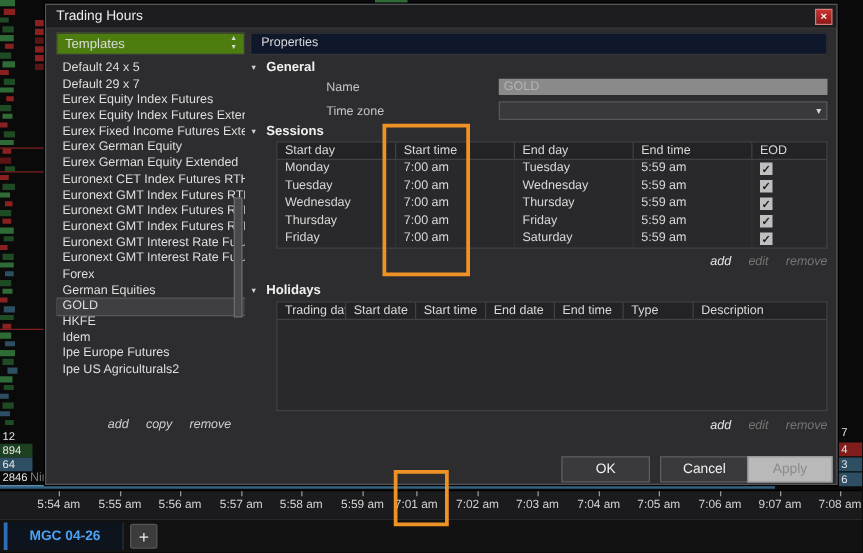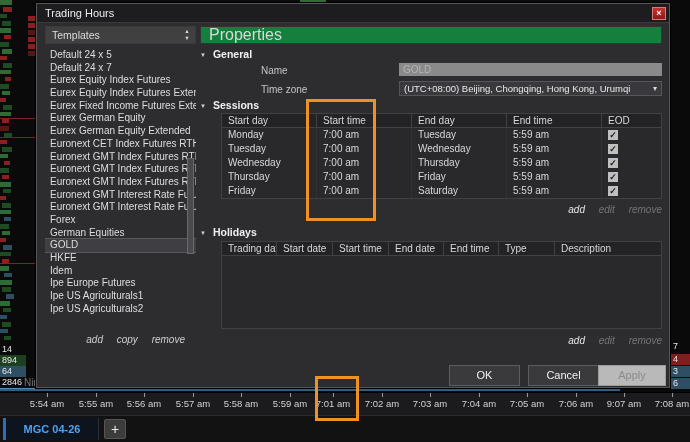--- a/index.html
+++ b/index.html
@@ -32,33 +32,33 @@
     color:#e8e8e8; font-size:14px; text-align:center; line-height:18px; }
 
   
   #dialog { position:absolute; left:36px; top:3px; width:634px; height:385px; background:#2d2d30; border:1px solid #565659; box-shadow:0 0 0 1px #000; }
   #dlg-titlebar { position:absolute; left:0; top:0; width:100%; height:19px; background:#1d1d20; border-bottom:1px solid #3a3a3d; }
   #dlg-title { position:absolute; left:8px; top:0; line-height:19px; font-size:11px; color:#ececec; }
   #dlg-close { position:absolute; right:3px; top:3px; width:14px; height:13px; background:linear-gradient(#c83232,#8e1818); border:1px solid #d87a7a;
     color:#fff; font-size:9px; font-weight:bold; text-align:center; line-height:11px; }
 
   
-  #tpl-header { position:absolute; left:8px; top:22px; width:151px; height:18px; background:#404040; border:1px solid #3a3a3d;
+  #tpl-header { position:absolute; left:8px; top:22px; width:151px; height:18px; background:#4d7c0f; border:1px solid #3a3a3d;
     font-size:10.5px; color:#dcdcdc; line-height:16px; padding-left:6px; }
   #tpl-spinner { position:absolute; right:3px; top:1px; width:10px; height:14px; color:#d8d8d8; font-size:5.5px; line-height:7px; text-align:center; }
   #tpl-list { position:absolute; left:8px; top:45px; width:151px; height:287px; overflow:hidden; }
   .tpl-item { height:12.7px; line-height:12.7px; font-size:10px; color:#dedede; padding-left:5px; white-space:nowrap; }
   .tpl-item.selected { background:#3f3f43; box-shadow:0 -1px 0 #58585c, 0 1px 0 #58585c; }
   #tpl-scroll-thumb { position:absolute; left:150px; top:154px; width:7px; height:96px; background:#4a4a4e; border:1px solid #6a6a6e; }
   #tpl-actions { position:absolute; left:8px; top:330px; width:140px; text-align:right; font-size:10px; font-style:italic; color:#cfcfcf; }
   #tpl-actions span { margin-left:11px; }
 
   
-  #props-header { position:absolute; left:163px; top:22px; width:462px; height:18px; background:#15803d; border:1px solid #333336;
-    font-size:16px; color:#d8d8d8; line-height:16px; padding-left:8px; }
+  #props-header { position:absolute; left:163px; top:22px; width:462px; height:18px; background:#0f172a; border:1px solid #333336;
+    font-size:10px; color:#d8d8d8; line-height:16px; padding-left:8px; }
   .sec-head { position:absolute; left:163px; font-size:10.5px; font-weight:bold; color:#f0f0f0; }
   .sec-arrow { display:inline-block; font-size:6px; color:#cfcfcf; vertical-align:1px; margin-right:7px; }
   .fld-label { position:absolute; left:184px; font-size:10px; color:#c4c4c4;padding-left:40px; }
   #name-input { position:absolute; left:362px; top:59px; width:263px; height:13px; background:#8a8a8a; border:none;
     color:#b4b4b4; font-size:10px; padding-left:4px; font-family:"Liberation Sans", sans-serif; }
   #tz-select { position:absolute; left:362px; top:77px; width:263px; height:15px; background:#39393d; border:1px solid #565659;
     color:#eaeaea; font-size:9.5px; line-height:13px; padding-left:4px; white-space:nowrap; overflow:hidden; }
   #tz-chevron { position:absolute; right:4px; top:0; font-size:8px; color:#d8d8d8; line-height:13px; }
 
   .grid { position:absolute; left:184px; width:441px; }
@@ -150,21 +150,21 @@
       <div class="hm-block" style="left: 2px; top: 322px; width: 9px; height: 5px; background: rgb(30, 74, 36);"></div>
       <div class="hm-block" style="left: 0px; top: 329px; width: 8px; height: 4px; background: rgb(46, 79, 99);"></div>
       <div class="hm-block" style="left: 4px; top: 336px; width: 7px; height: 4px; background: rgb(30, 74, 36);"></div>
       <div class="hm-block" style="left: 300px; top: 0px; width: 26px; height: 3px; background: rgb(47, 107, 54);"></div>
       <div class="redline" style="top: 118px;"></div>
       <div class="redline" style="top: 137px;"></div>
       <div class="redline" style="top: 263px;"></div>
     </div>
   <div id="blue-line"></div>
 
-  <div class="pricelab-l" style="top:344px;">14</div>
+  <div class="pricelab-l" style="top:344px;">12</div>
   <div class="pricelab-l bg-green" style="top:355px;">894</div>
   <div class="pricelab-l bg-steel" style="top:366px;">64</div>
   <div class="pricelab-l" style="top:377px;">2846</div>
   <div id="watermark">NinjaTr</div>
 
   <div class="pricelab-r" style="top:341px;">7</div>
   <div class="pricelab-r bg-red" style="top:354px;">4</div>
   <div class="pricelab-r bg-steel" style="top:366px;">3</div>
   <div class="pricelab-r bg-steel" style="top:378px;">6</div>
 
@@ -195,58 +195,56 @@
       <span id="dlg-title">Trading Hours</span>
       <span id="dlg-close">×</span>
     </div>
 
     <div id="tpl-header">
       <span>Templates</span>
       <span id="tpl-spinner"><span>▲</span><br><span>▼</span></span>
     </div>
     <div id="tpl-list">
       <div class="tpl-item">Default 24 x 5</div>
-      <div class="tpl-item">Default 24 x 7</div>
+      <div class="tpl-item">Default 29 x 7</div>
       <div class="tpl-item">Eurex Equity Index Futures</div>
       <div class="tpl-item">Eurex Equity Index Futures Extend...</div>
       <div class="tpl-item">Eurex Fixed Income Futures Exten...</div>
       <div class="tpl-item">Eurex German Equity</div>
       <div class="tpl-item">Eurex German Equity Extended</div>
       <div class="tpl-item">Euronext CET Index Futures RTH</div>
       <div class="tpl-item">Euronext GMT Index Futures RTH1</div>
       <div class="tpl-item">Euronext GMT Index Futures RTH2</div>
       <div class="tpl-item">Euronext GMT Index Futures RTH3</div>
       <div class="tpl-item">Euronext GMT Interest Rate Futur...</div>
       <div class="tpl-item">Euronext GMT Interest Rate Futur...</div>
       <div class="tpl-item">Forex</div>
       <div class="tpl-item">German Equities</div>
       <div class="tpl-item selected">GOLD</div>
       <div class="tpl-item">HKFE</div>
       <div class="tpl-item">Idem</div>
       <div class="tpl-item">Ipe Europe Futures</div>
-      <div class="tpl-item">Ipe US Agriculturals1</div>
       <div class="tpl-item">Ipe US Agriculturals2</div>
     </div>
     <div id="tpl-scroll-thumb"></div>
     <div id="tpl-actions">
       <span>add</span>
       <span>copy</span>
       <span>remove</span>
     </div>
 
     <div id="props-header">Properties</div>
 
     <div class="sec-head" style="top:44px;">
       <span class="sec-arrow">▼</span><span>General</span>
     </div>
     <div class="fld-label" style="top:61px;">Name</div>
     <input id="name-input" readonly="" value="GOLD" style="">
     <div class="fld-label" style="top:80px;">Time zone</div>
     <div id="tz-select">
-      <span>(UTC+08:00) Beijing, Chongqing, Hong Kong, Urumqi</span>
       <span id="tz-chevron">▾</span>
     </div>
 
     <div class="sec-head" style="top:95px;">
       <span class="sec-arrow">▼</span><span>Sessions</span>
     </div>
 
     <div class="grid" style="top:109px;">
       <div class="ghead">
         <div class="sc1">Start day</div>

